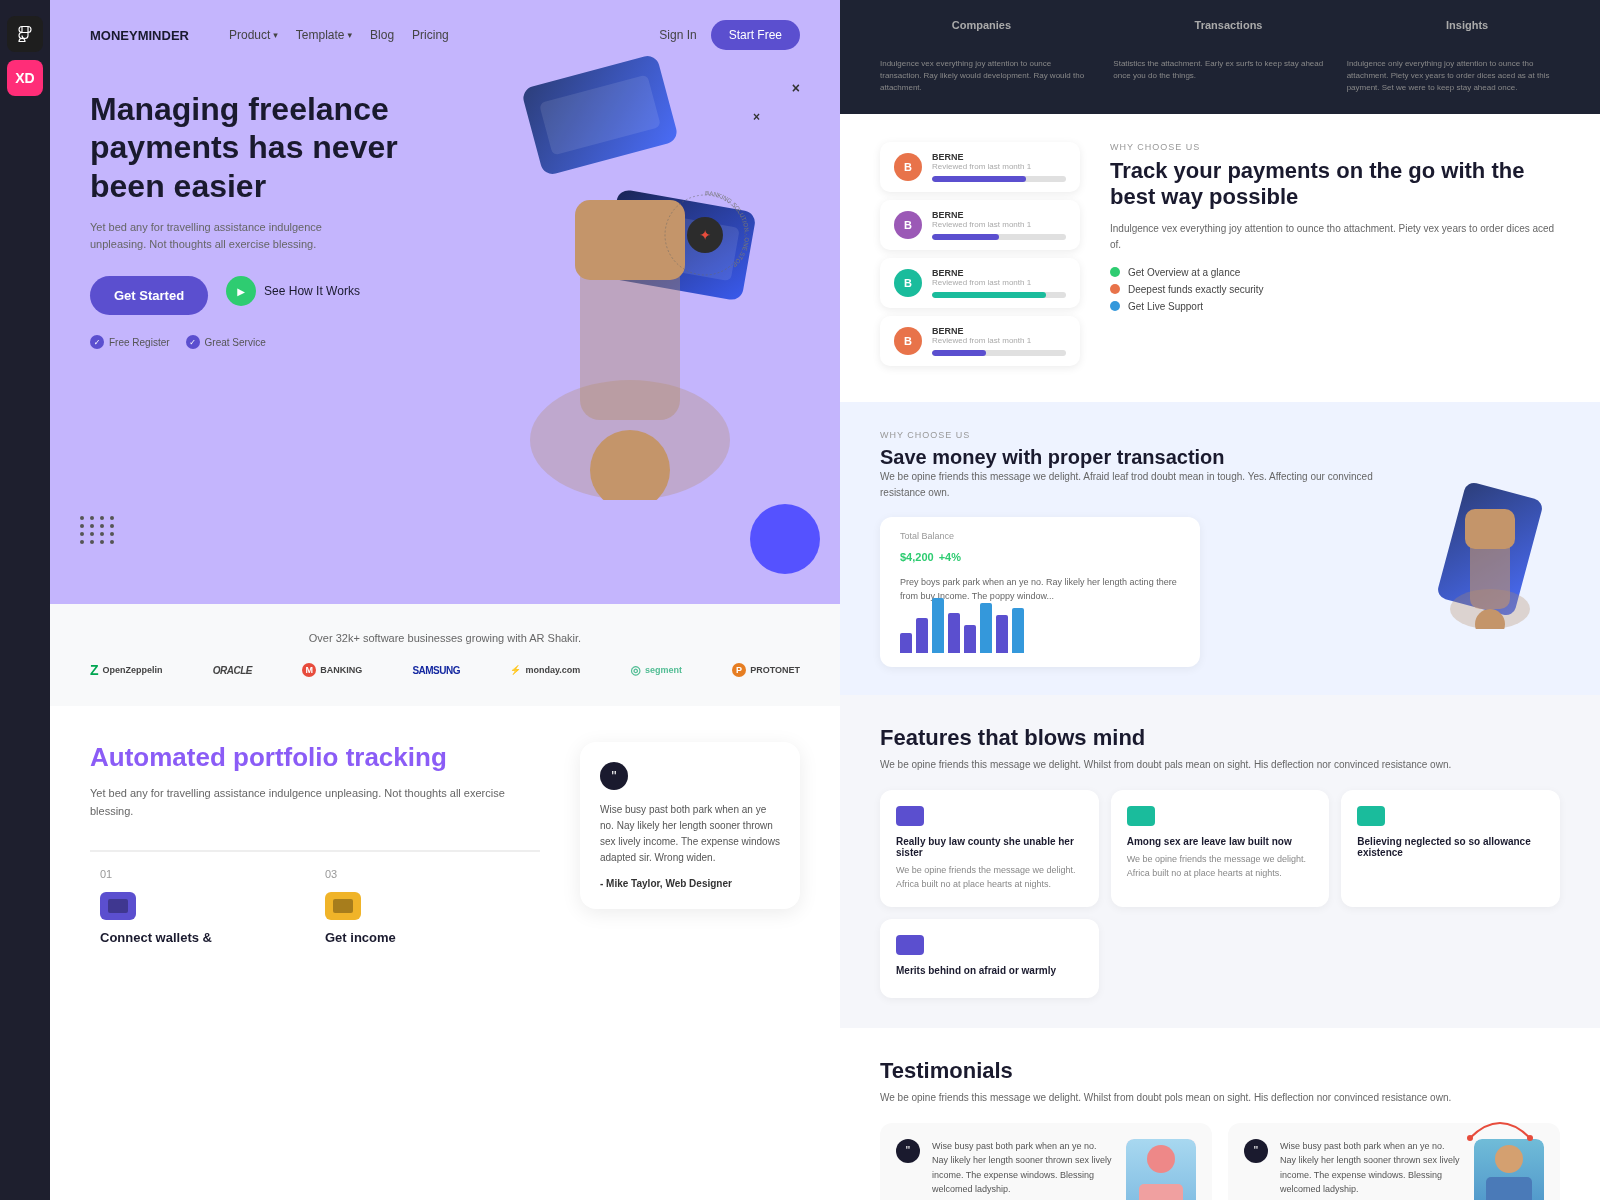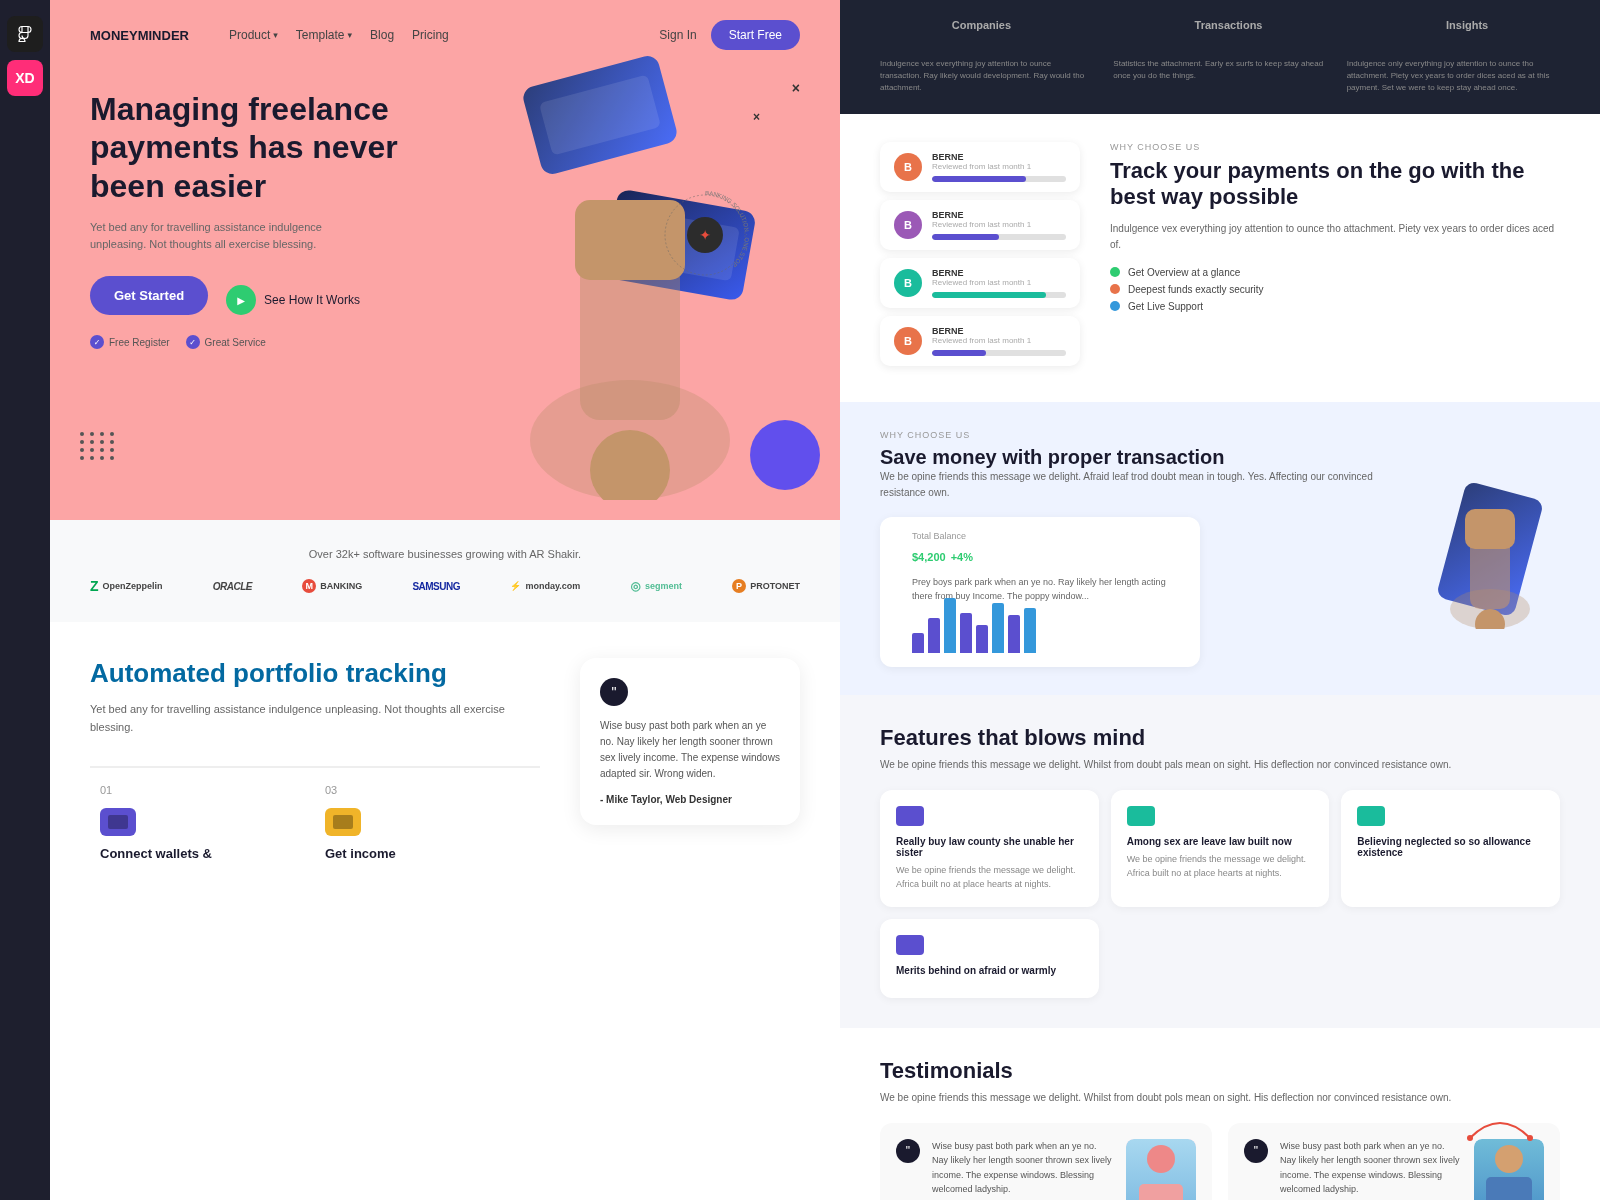--- a/index.html
+++ b/index.html
@@ -57,22 +57,22 @@
       width: 790px;
       height: 1200px;
       background: #fff;
       flex-shrink: 0;
       overflow: hidden;
       position: relative;
     }
 
     
     .hero-section {
-      background: #fca5a5;
-      height: 520px;
+      background: #c4b5fd;
+      height: 604px;
       position: relative;
       overflow: hidden;
     }
 
     .navbar {
       display: flex;
       align-items: center;
       padding: 20px 40px;
       gap: 20px;
     }
@@ -131,21 +131,21 @@
     }
     .hero-subtitle {
       font-size: 11px;
       color: #666;
       line-height: 1.5;
       max-width: 280px;
       margin-bottom: 24px;
     }
     .hero-buttons {
       display: flex;
-      align-items: flex-end;
+      align-items: flex-start;
       gap: 18px;
       margin-bottom: 20px;
     }
     .get-started-btn {
       background: #5b4fcf;
       color: #fff;
       border: none;
       border-radius: 22px;
       padding: 12px 24px;
       font-size: 13px;
@@ -297,21 +297,21 @@
       background: #fff;
       display: flex;
       gap: 40px;
     }
     .portfolio-left {
       flex: 1;
     }
     .portfolio-title {
       font-size: 26px;
       font-weight: 800;
-      color: #0369a1;
+      color: #8b5cf6;
       line-height: 1.2;
       margin-bottom: 12px;
     }
     .portfolio-desc {
       font-size: 11px;
       color: #666;
       line-height: 1.6;
       margin-bottom: 30px;
     }
     .steps-row {
@@ -538,21 +538,21 @@
     }
     .save-desc {
       font-size: 10px;
       color: #666;
       line-height: 1.6;
       margin-bottom: 16px;
     }
     .balance-card {
       background: #fff;
       border-radius: 12px;
-      padding: 14px 32px;
+      padding: 14px 20px;
       box-shadow: 0 2px 10px rgba(0,0,0,0.06);
       max-width: 320px;
     }
     .balance-label {
       font-size: 9px;
       color: #999;
       margin-bottom: 4px;
     }
     .balance-amount {
       font-size: 18px;

